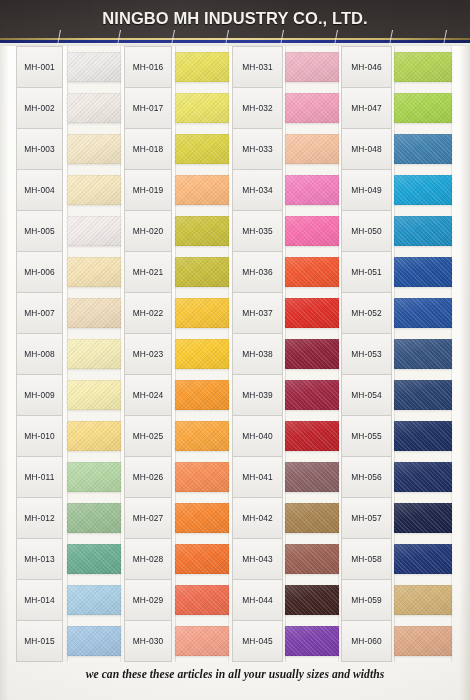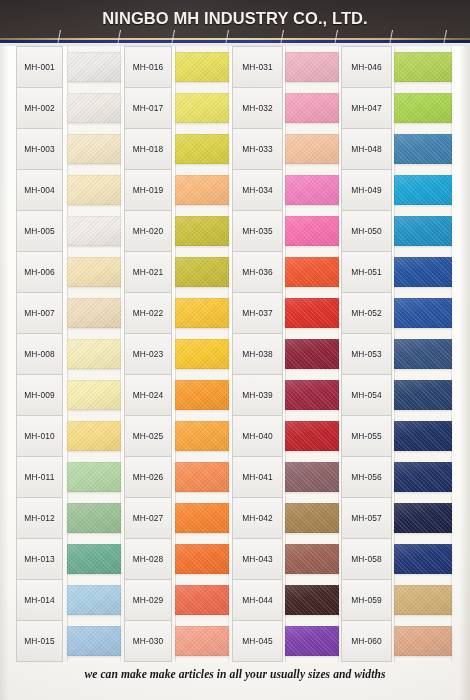--- a/index.html
+++ b/index.html
@@ -415,14 +415,14 @@
         <div class="swatch-cell">
           <div class="chip" style="background: rgb(223, 168, 134);"></div>
         </div>
       </div>
     </div>
 
   <div id="left-edge"></div>
   <div id="right-edge"></div>
   <div id="page-vignette"></div>
 
-  <div id="caption">we can make make articles in all your usually sizes and widths</div>
+  <div id="caption">we can these these articles in all your usually sizes and widths</div>
 </div>
 
 </body></html>

